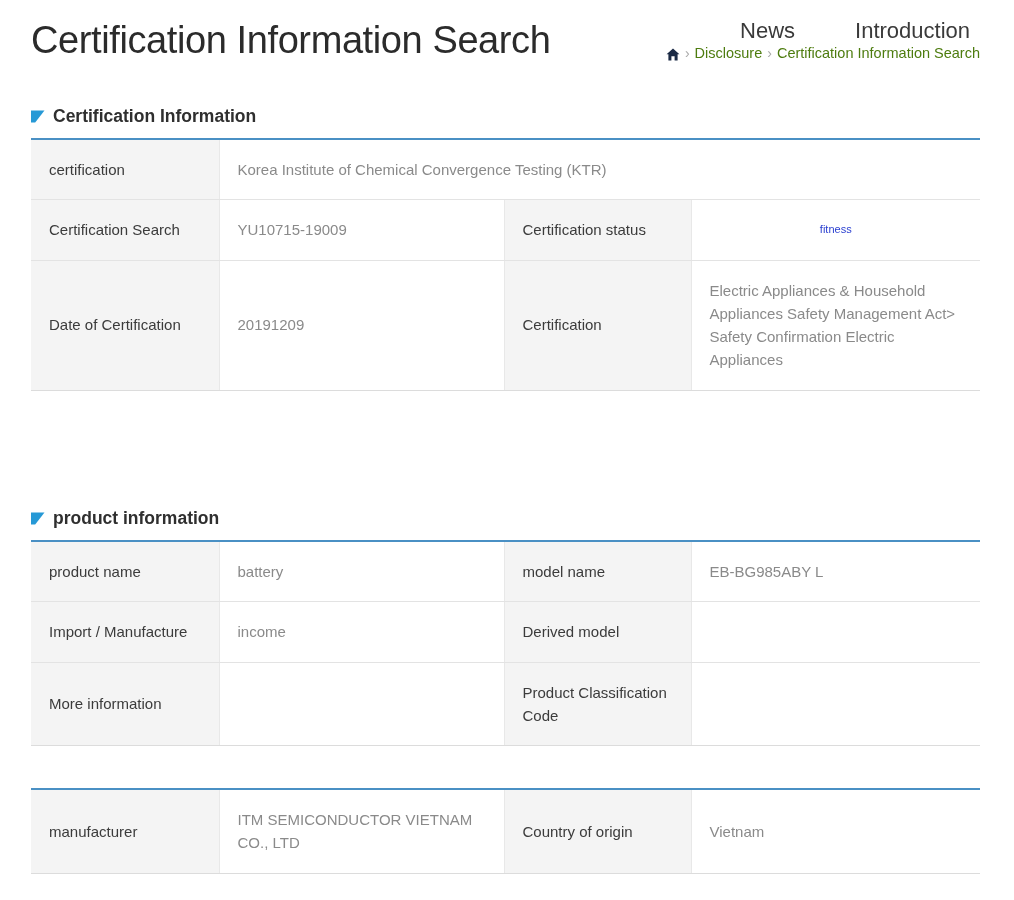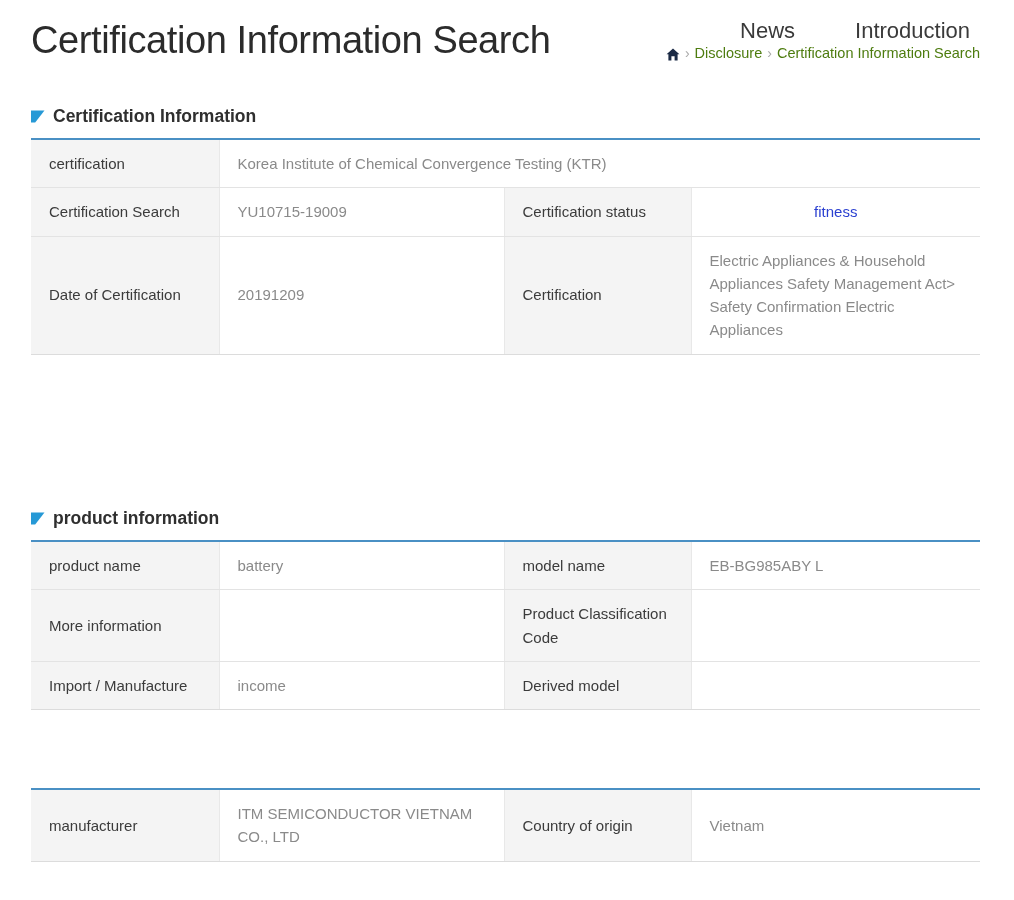--- a/index.html
+++ b/index.html
@@ -97,21 +97,21 @@
   
   table.info-table {
     width: 949px;
     border-collapse: collapse;
     border-top: 2px solid #4a90c4;
     table-layout: fixed;
   }
   table.info-table td {
     border-bottom: 1px solid #e3e3e3;
     border-right: 1px solid #e8e8e8;
-    padding: 12px 18px;
+    padding: 18px 18px;
     vertical-align: middle;
     font-size: 15px;
     line-height: 1.55;
   }
   table.info-table td:last-child { border-right: none; }
   table.info-table tr:last-child td { border-bottom: 1px solid #dcdcdc; }
 
   td.lbl {
     background: #f4f4f4;
     color: #3b3b3b;
@@ -126,21 +126,21 @@
 
   
   col.c1 { width: 188px; }
   col.c2 { width: 285px; }
   col.c3 { width: 187px; }
   col.c4 { width: 289px; }
 
   .link-fitness {
     color: #2a3fd0;
     text-decoration: none;
-    font-size: 15px;
+    font-size: 11px;
     display: block;
     text-align: center;
     cursor: pointer;
   }
   .center-cell { text-align: center; }
 
   
   #sec-cert { top: 106px; }
   #sec-prod { top: 508px; }
   #sec-manu { top: 788px; }
@@ -223,29 +223,29 @@
         <col class="c4">
       </colgroup>
     <tbody>
       <tr>
         <td class="lbl">product name</td>
         <td class="val">battery</td>
         <td class="lbl">model name</td>
         <td class="val">EB-BG985ABY L</td>
       </tr>
       <tr>
+        <td class="lbl">Import / Manufacture</td>
+        <td class="val">income</td>
+        <td class="lbl">Derived model</td>
+        <td class="val"></td>
+      </tr>
+      <tr>
         <td class="lbl">More information</td>
         <td class="val"></td>
         <td class="lbl">Product Classification Code</td>
-        <td class="val"></td>
-      </tr>
-      <tr>
-        <td class="lbl">Import / Manufacture</td>
-        <td class="val">income</td>
-        <td class="lbl">Derived model</td>
         <td class="val"></td>
       </tr>
     </tbody>
   </table>
 </div>
 
 <div class="section" id="sec-manu">
 
   <table class="info-table">
     <colgroup>

